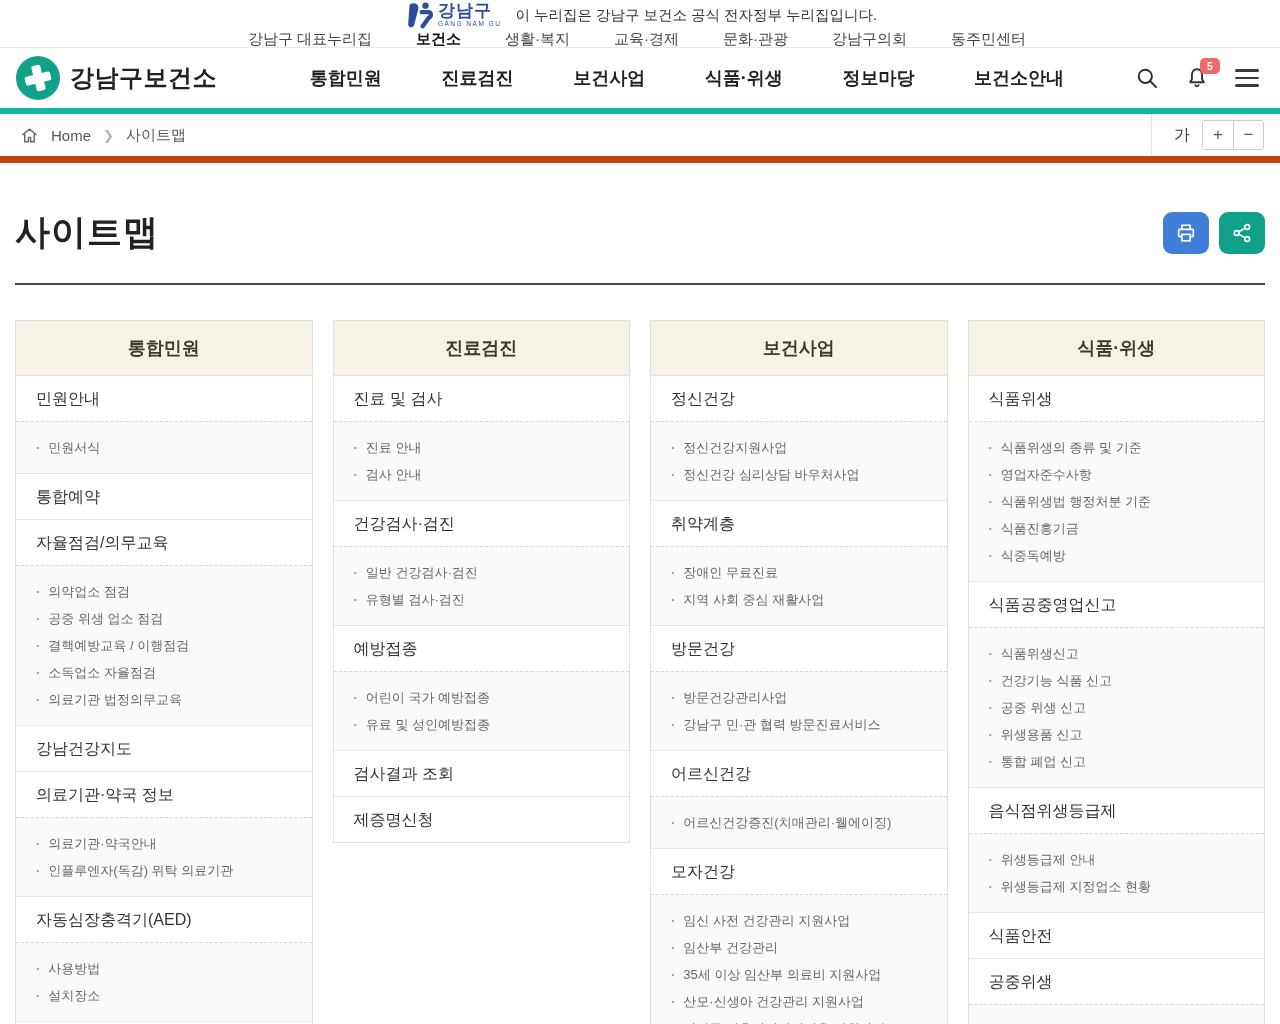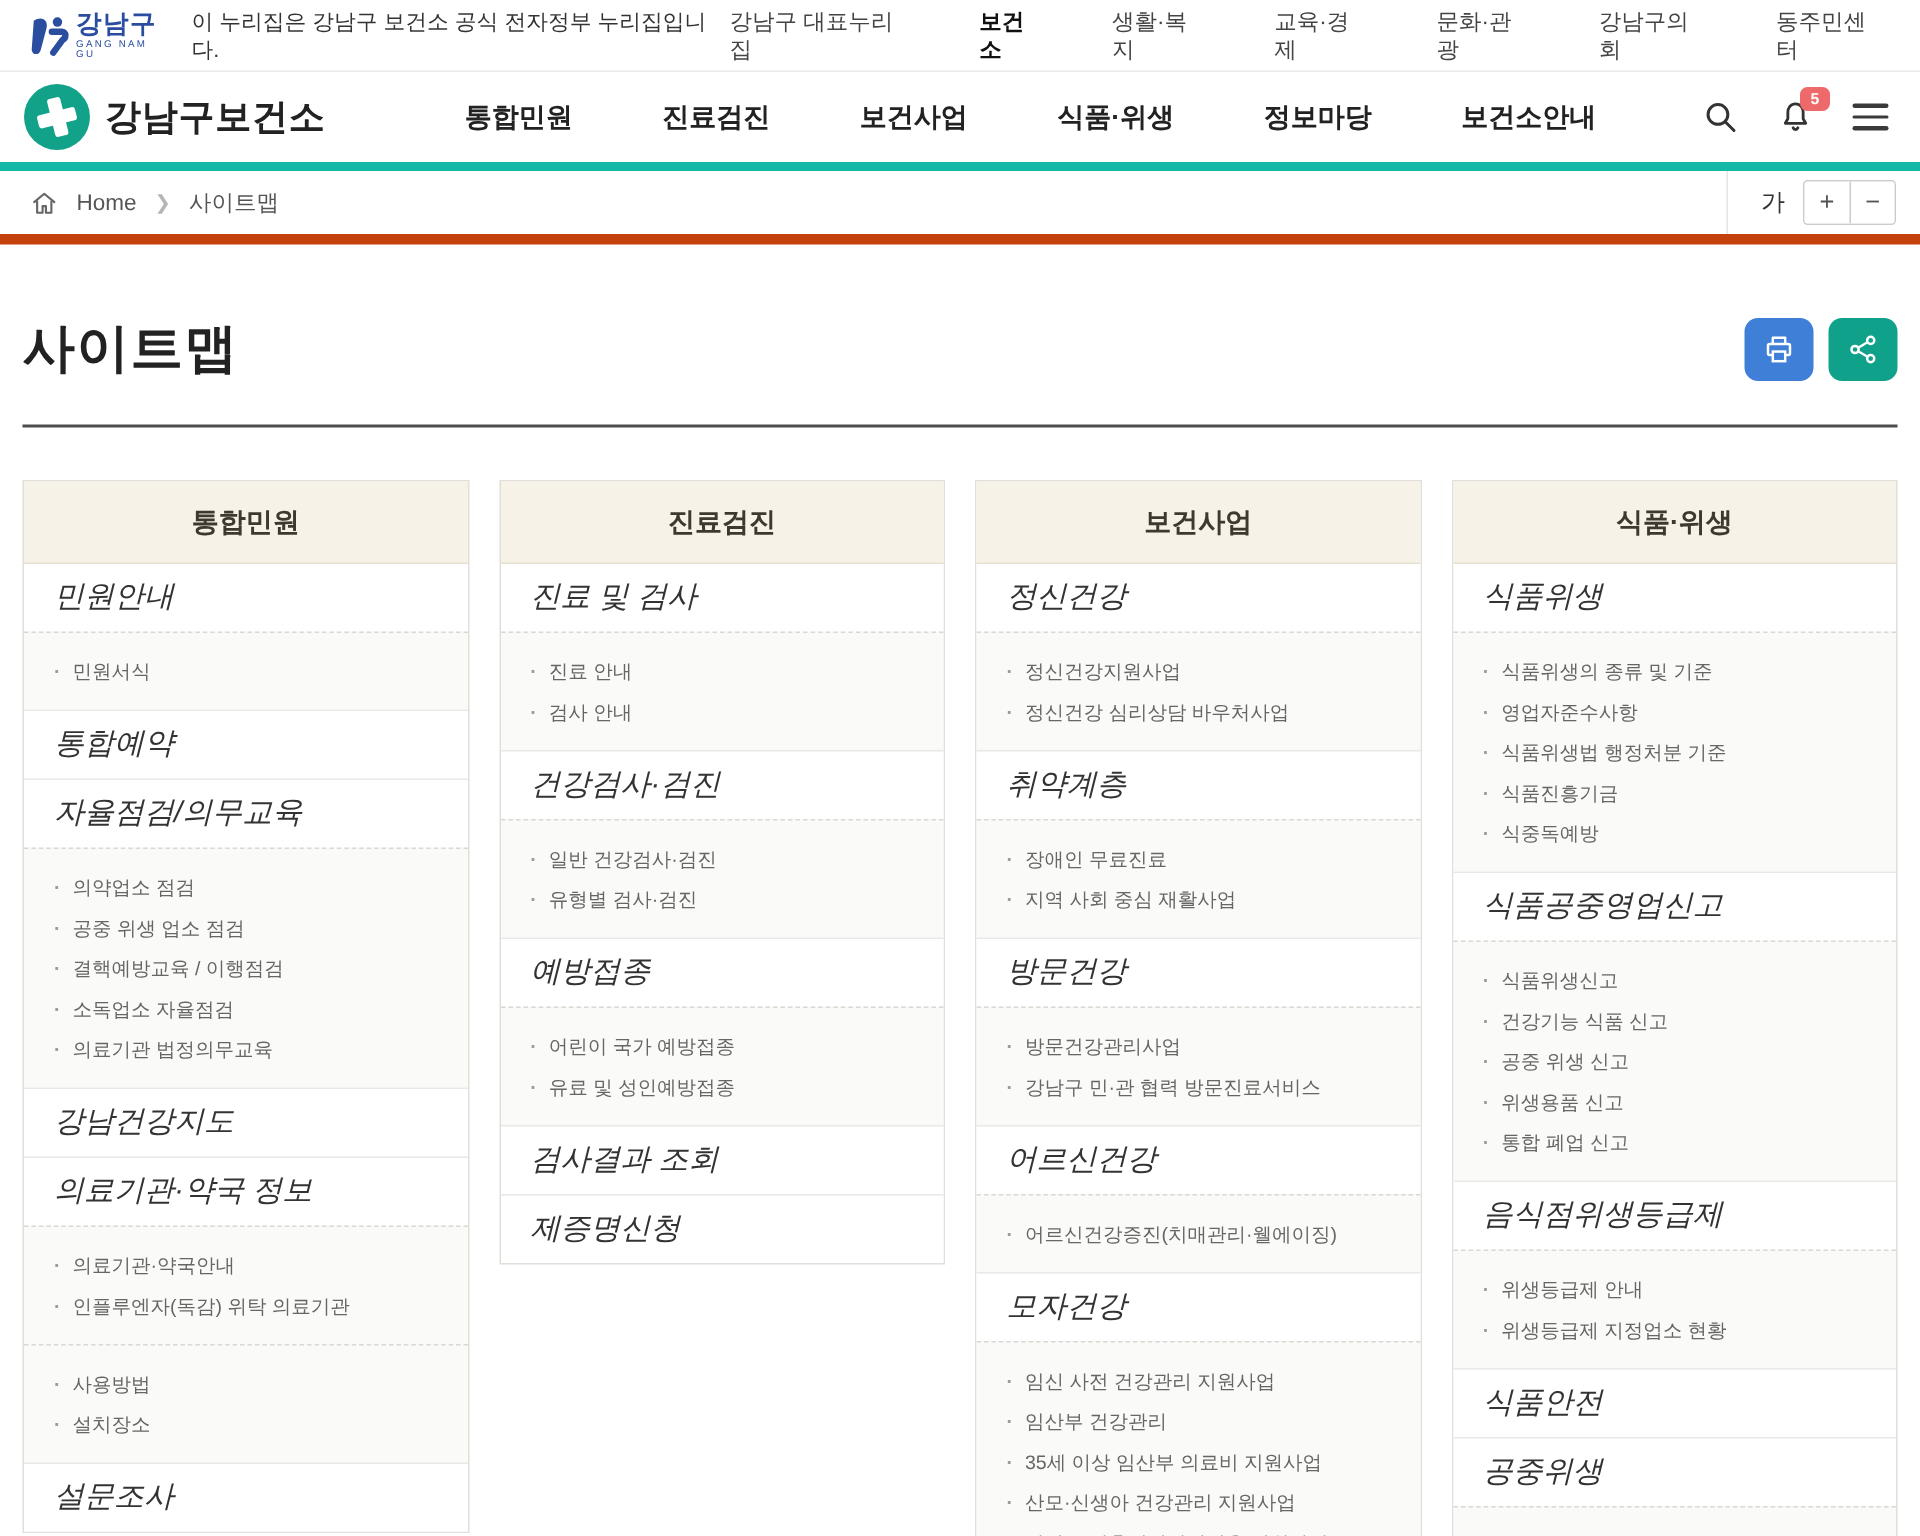--- a/index.html
+++ b/index.html
@@ -1,21 +1,21 @@
 <!DOCTYPE html>
 <html><head>
 <meta charset="utf-8">
 <style>
   * { margin:0; padding:0; box-sizing:border-box; }
   html,body { width:1280px; height:1024px; overflow:hidden; background:#fff;
     font-family:"Liberation Sans","DejaVu Sans",sans-serif; color:#222; }
 
   
   .utility-bar { height:48px; display:flex; align-items:center; justify-content:space-between;
-    padding:0 16px; border-bottom:1px solid #e9e9e9; background:#fff; }
+    padding:0 16px; border-bottom:1px solid #e9e9e9; background:#fff;flex-direction:column; }
   .u-left { display:flex; align-items:center; gap:14px; }
   .gu-logo { display:flex; align-items:center; gap:5px; }
   .gu-logo-text { line-height:1; }
   .gu-logo-text .kr { font-size:17px; font-weight:bold; color:#2a4da0; letter-spacing:1px; }
   .gu-logo-text .en { font-size:6.5px; color:#2a4da0; letter-spacing:1.5px; display:block; margin-top:2px; }
   .u-notice { font-size:14.5px; color:#333; }
   .u-links { display:flex; align-items:flex-start; gap:44px; padding-right:6px; }
   .u-link { font-size:15px; color:#444; cursor:pointer; }
   .u-link.active { font-weight:bold; color:#111; }
 
@@ -62,22 +62,22 @@
   .print-btn { background:#3f7fd8; }
   .share-btn { background:#0fa189; }
   .title-divider { margin-top:27px; border-bottom:2px solid #4d4d4d; }
 
   
   .sitemap-grid { margin-top:35px; display:grid; grid-template-columns:repeat(4,1fr); gap:20px;
     align-items:start; }
   .sm-col { border:1px solid #e1dfd9; background:#fff; }
   .sm-col-title { background:#f7f2e7; border-bottom:1px solid #e7e1d2; text-align:center;
     font-size:18px; font-weight:bold; color:#3d392f; padding:15px 10px; cursor:pointer; }
-  .sm-section { padding:13px 20px; font-size:20px; color:#333; font-weight:500; cursor:pointer;
-    border-top:1px solid #e8e8e8; background:#fff; line-height:19px;font-style:italic; }
+  .sm-section { padding:13px 20px; font-size:16px; color:#333; font-weight:500; cursor:pointer;
+    border-top:1px solid #e8e8e8; background:#fff; line-height:19px; }
   .sm-col-title + .sm-section { border-top:none; }
   .sm-sublist { list-style:none; background:#fafaf8; border-top:1px dashed #d8d8d4; padding:12px 20px; }
   .sm-subitem { font-size:13px; color:#666; line-height:27px; cursor:pointer; white-space:nowrap;
     overflow:hidden; text-overflow:ellipsis; }
   .sm-subitem::before { content:"·"; color:#999; margin-right:8px; font-weight:bold; }
 
   svg.icn { display:block; }
 </style>
 </head>
 <body>
@@ -205,20 +205,21 @@
           <li class="sm-subitem">결핵예방교육 / 이행점검</li>
           <li class="sm-subitem">소독업소 자율점검</li>
           <li class="sm-subitem">의료기관 법정의무교육</li>
         </ul>
         <div class="sm-section">강남건강지도</div>
         <div class="sm-section">의료기관·약국 정보</div>
         <ul class="sm-sublist">
           <li class="sm-subitem">의료기관·약국안내</li>
           <li class="sm-subitem">인플루엔자(독감) 위탁 의료기관</li>
         </ul>
+        <div class="sm-section">자동심장충격기(AED)</div>
         <ul class="sm-sublist">
           <li class="sm-subitem">사용방법</li>
           <li class="sm-subitem">설치장소</li>
         </ul>
         <div class="sm-section">설문조사</div>
       </div>
       <div class="sm-col">
         <div class="sm-col-title">진료검진</div>
         <div class="sm-section">진료 및 검사</div>
         <ul class="sm-sublist">

